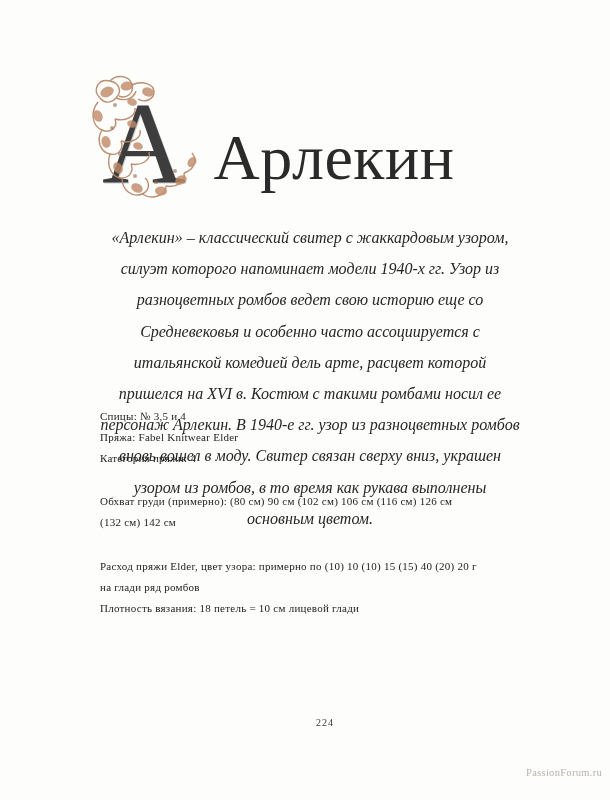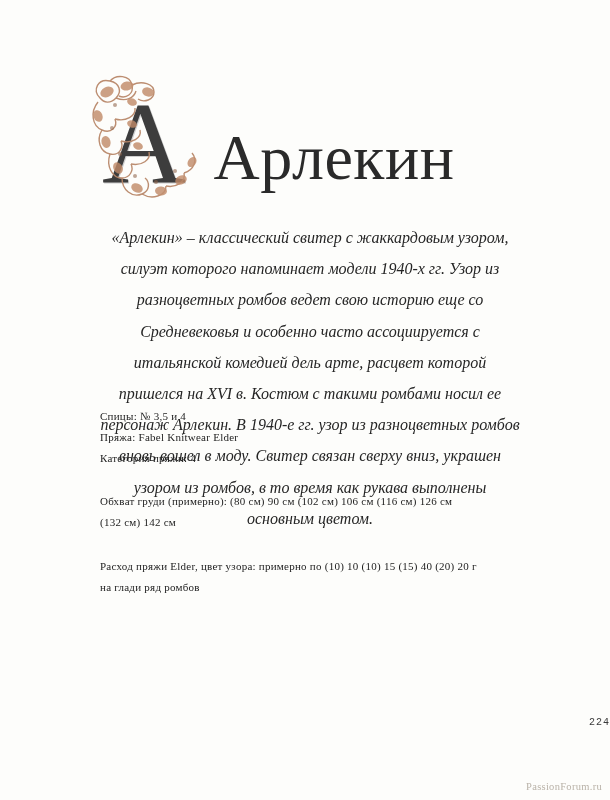--- a/index.html
+++ b/index.html
@@ -116,33 +116,33 @@
     line-height: 1.92;
     letter-spacing: 0.25px;
   }
 
   
   .page-number {
     position: absolute;
     left: 0;
     right: 0;
     top: 717px;
-    text-align: right;
-    font-family: Liberation Mono, monospace;
+    text-align: center;
+    font-family: Liberation Serif, serif;
     font-size: 10px;
     color: #3a3a3a;
     letter-spacing: 1px;
     padding-left: 40px;
   }
 
   
   .watermark {
     position: absolute;
     right: 8px;
-    bottom: 8px;
+    bottom: 22px;
     font-family: "Liberation Serif", serif;
     font-size: 10.5px;
     color: #b9b2a8;
     letter-spacing: 0.3px;
   }
 </style>
 </head>
 <body>
 
 <div class="page">
@@ -211,20 +211,21 @@
     </div>
 
     <div class="spec-group">
       <div class="spec-line">Обхват груди (примерно): (80 см) 90 см (102 см) 106 см (116 см) 126 см</div>
       <div class="spec-line">(132 см) 142 см</div>
     </div>
 
     <div class="spec-group">
       <div class="spec-line">Расход пряжи Elder, цвет узора: примерно по (10) 10 (10) 15 (15) 40 (20) 20 г</div>
       <div class="spec-line">на глади ряд ромбов</div>
+      <div class="spec-line">Плотность вязания: 18 петель = 10 см лицевой глади</div>
     </div>
 
   </div>
 
   <div class="page-number">224</div>
 
   <div class="watermark">PassionForum.ru</div>
 
 </div>
 

